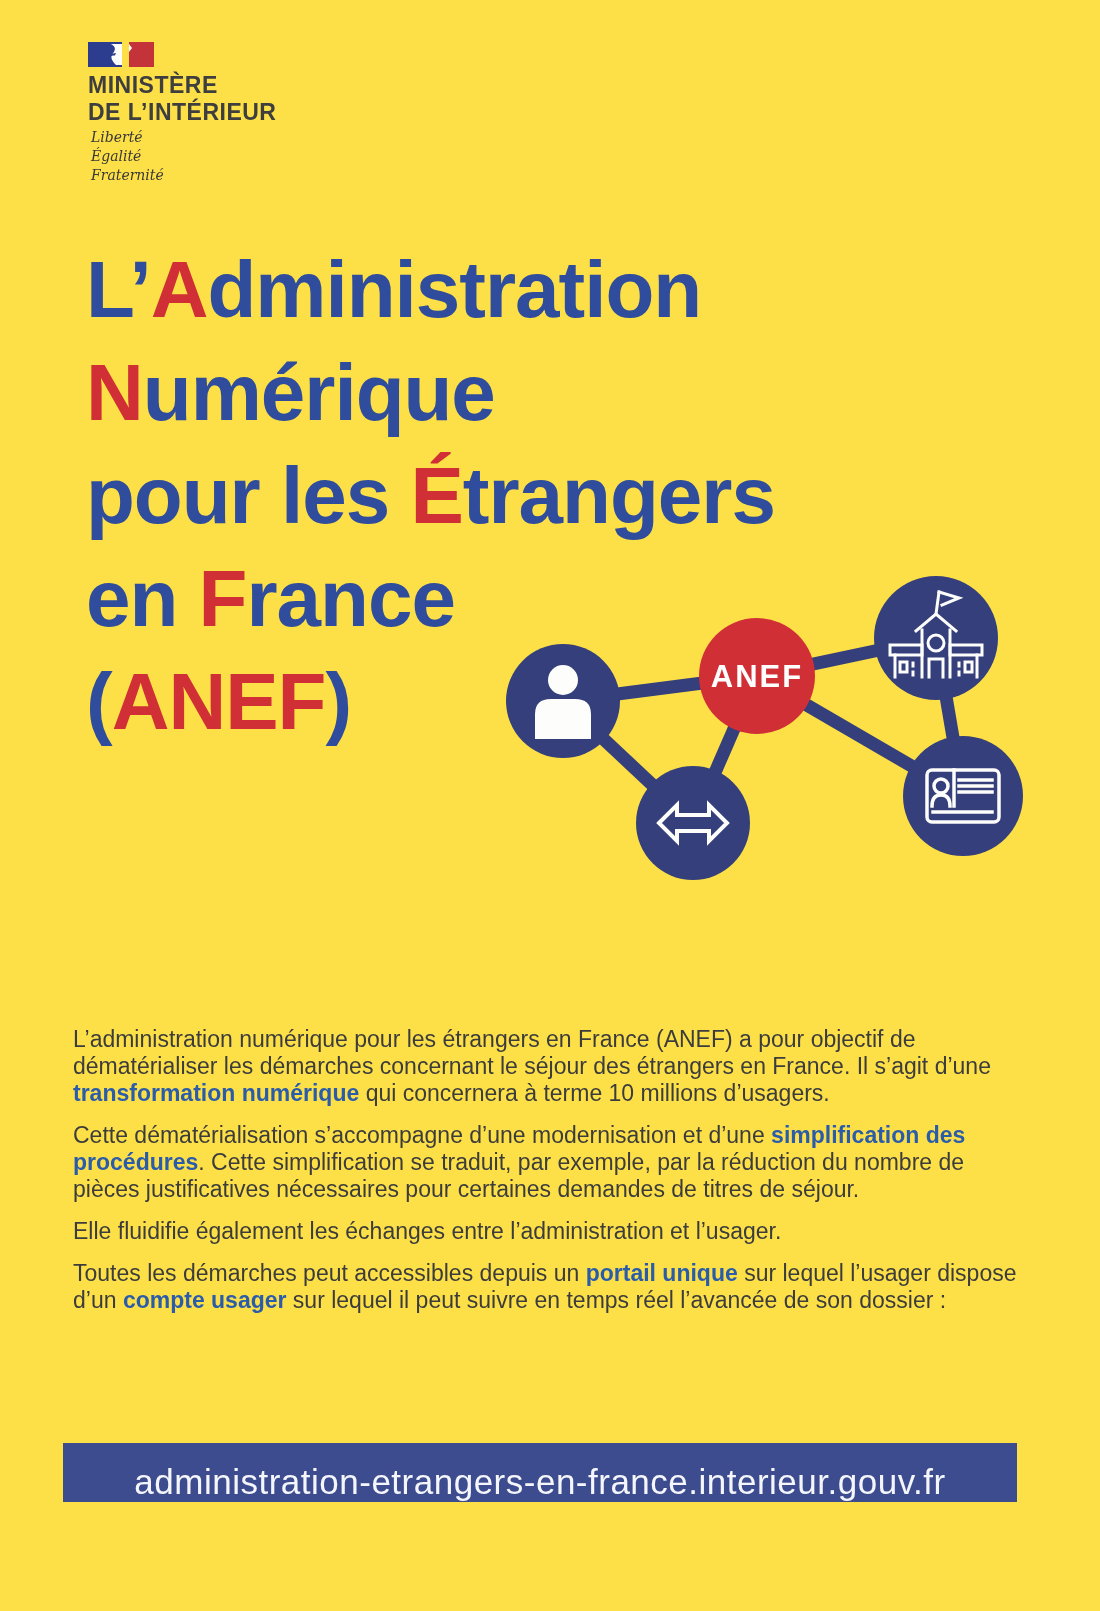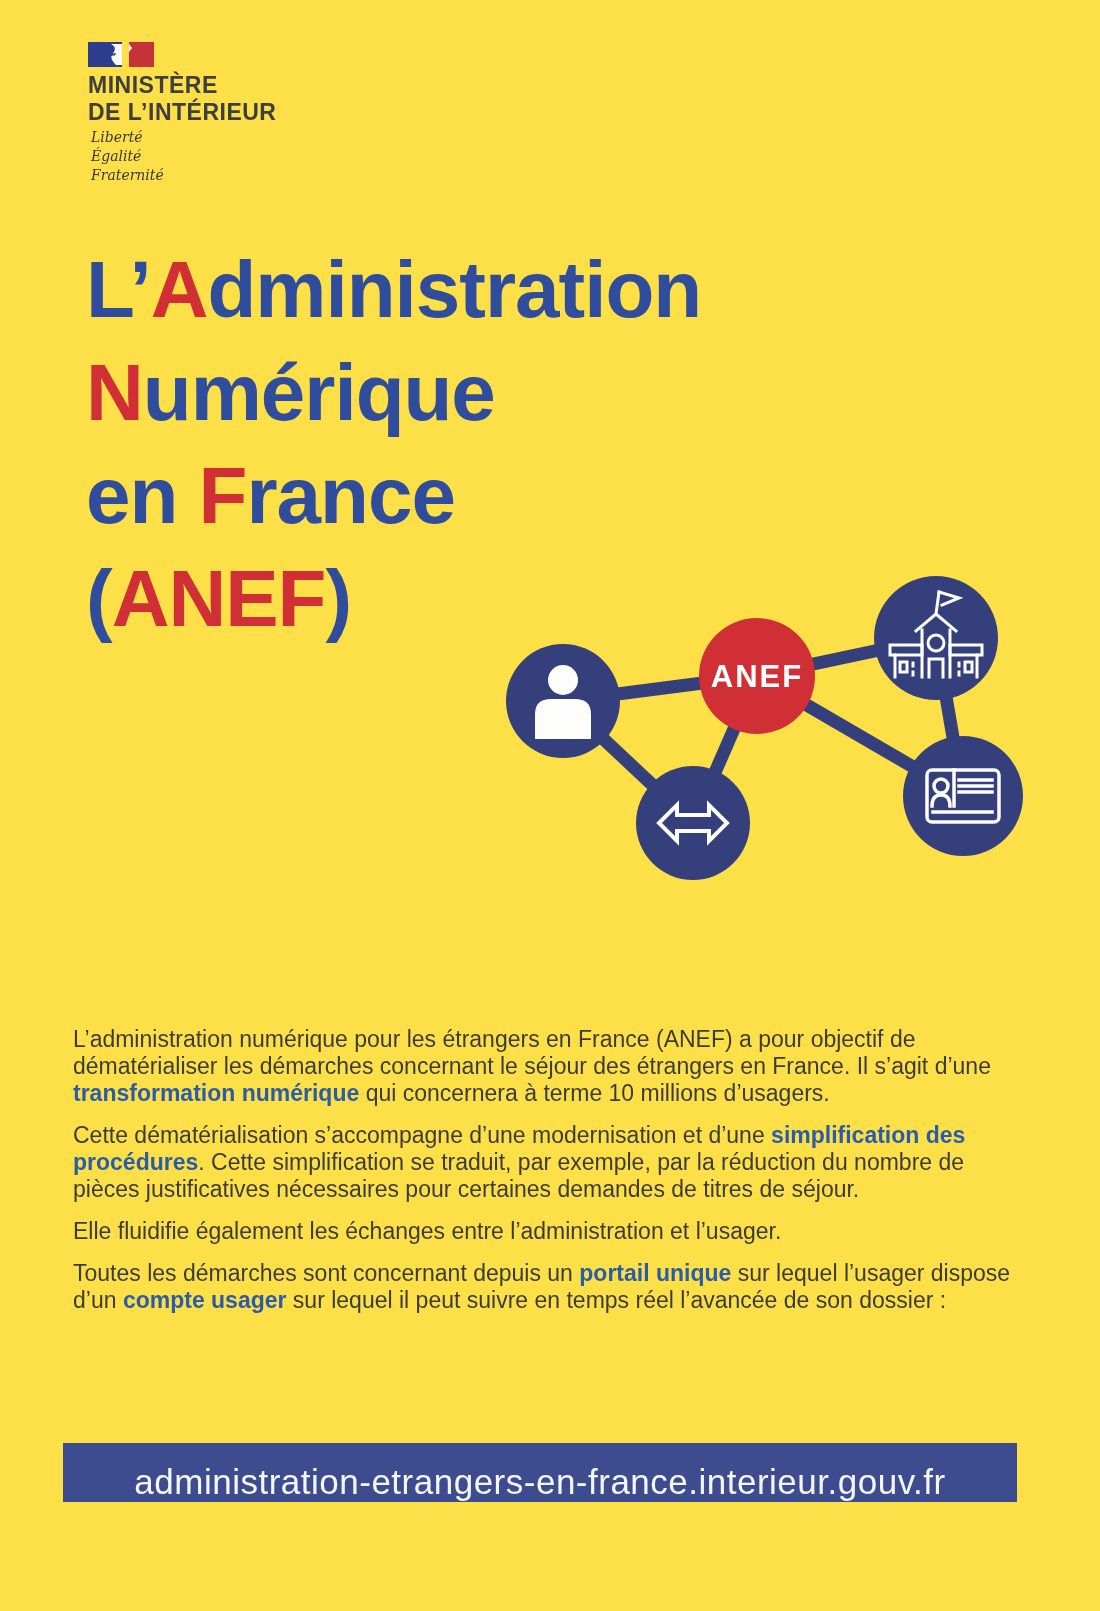--- a/index.html
+++ b/index.html
@@ -76,20 +76,21 @@
 DE L’INTÉRIEUR</div>
   <div class="motto">
     <div>Liberté</div>
     <div>Égalité</div>
     <div>Fraternité</div>
   </div>
 
   <div class="main-title">
     <div><span class="seg-b">L’</span><span class="seg-r">A</span><span class="seg-b">dministration</span></div>
     <div><span class="seg-r">N</span><span class="seg-b">umérique</span></div>
+    <div><span class="seg-b">pour les </span><span class="seg-r">É</span><span class="seg-b">trangers</span></div>
     <div><span class="seg-b">en </span><span class="seg-r">F</span><span class="seg-b">rance</span></div>
     <div><span class="seg-b">(</span><span class="seg-r">ANEF</span><span class="seg-b">)</span></div>
   </div>
 
   <div class="diagram">
     <svg width="550" height="344" viewBox="0 0 550 344">
       <g stroke="#343f7b" stroke-width="13">
         <line x1="73" y1="153" x2="267" y2="128"></line>
         <line x1="73" y1="153" x2="203" y2="275"></line>
         <line x1="203" y1="275" x2="267" y2="128"></line>
@@ -149,20 +150,20 @@
         </g>
       </g>
     </svg>
   </div>
 
 
   <div class="body-copy">
     <p><span>L’administration numérique pour les étrangers en France (ANEF) a pour objectif de dématérialiser les démarches concernant le séjour des étrangers en France. Il s’agit d’une </span><span class="seg-bb">transformation numérique</span><span> qui concernera à terme 10 millions d’usagers.</span></p>
     <p><span>Cette dématérialisation s’accompagne d’une modernisation et d’une </span><span class="seg-bb">simplification des procédures</span><span>. Cette simplification se traduit, par exemple, par la réduction du nombre de pièces justificatives nécessaires pour certaines demandes de titres de séjour.</span></p>
     <p><span>Elle fluidifie également les échanges entre l’administration et l’usager.</span></p>
-    <p><span>Toutes les démarches sont concernant depuis un </span><span class="seg-bb">portail unique</span><span> sur lequel l’usager dispose d’un </span><span class="seg-bb">compte usager</span><span> sur lequel il peut suivre en temps réel l’avancée de son dossier :</span></p>
+    <p><span>Toutes les démarches peut accessibles depuis un </span><span class="seg-bb">portail unique</span><span> sur lequel l’usager dispose d’un </span><span class="seg-bb">compte usager</span><span> sur lequel il peut suivre en temps réel l’avancée de son dossier :</span></p>
   </div>
 
   <div class="url-banner">
     <span>administration-etrangers-en-france.interieur.gouv.fr</span>
   </div>
 
 </div>
 
 </body></html>

